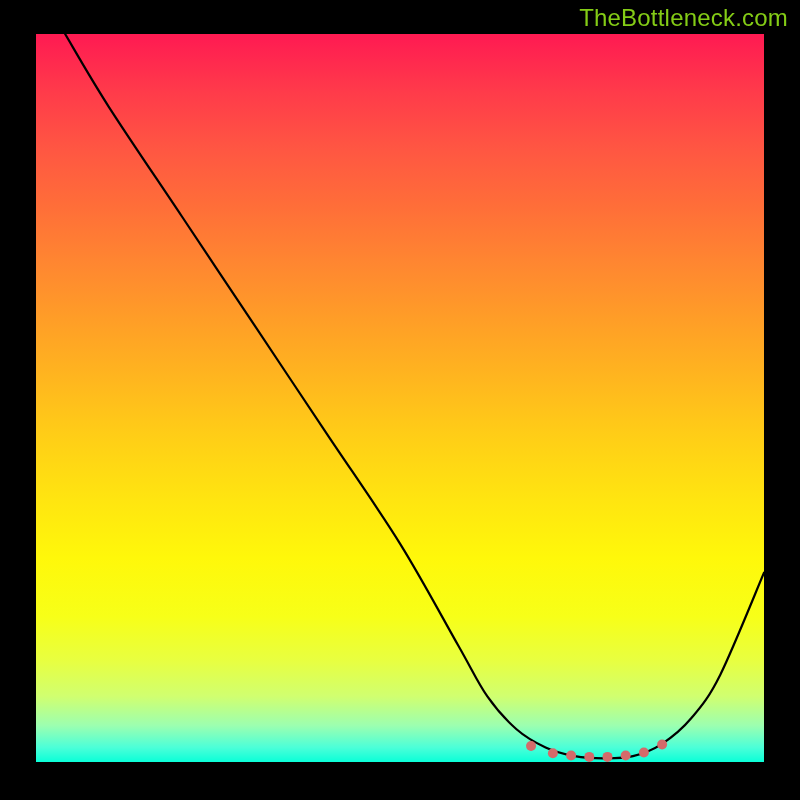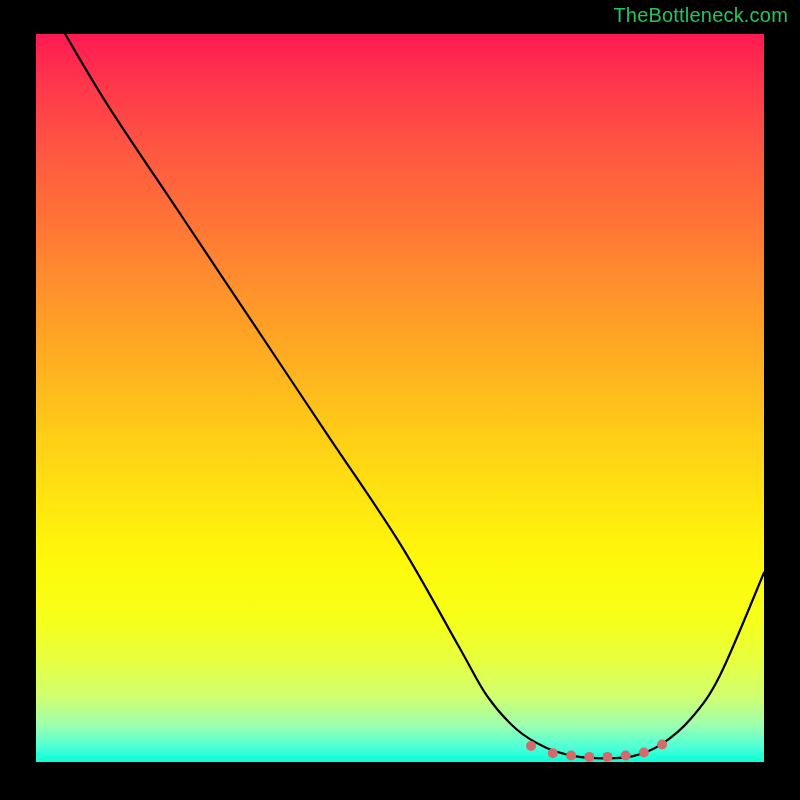--- a/index.html
+++ b/index.html
@@ -2,22 +2,22 @@
 <html><head>
 <meta charset="utf-8">
 <style>
   * { margin: 0; padding: 0; box-sizing: border-box; }
   html, body { width: 800px; height: 800px; overflow: hidden; background: #000; font-family: Arial, sans-serif; }
   .container { position: relative; width: 800px; height: 800px; background: #000; }
   .attribution {
     position: absolute;
     top: 4px;
     right: 12px;
-    color: #22c55e;
-    font-size: 20px;
+    color: #84cc16;
+    font-size: 24px;
     font-weight: 400;
     letter-spacing: 0.2px;
     text-align: right;
   }
   .plot-area {
     position: absolute;
     left: 36px;
     top: 34px;
     width: 728px;
     height: 728px;

